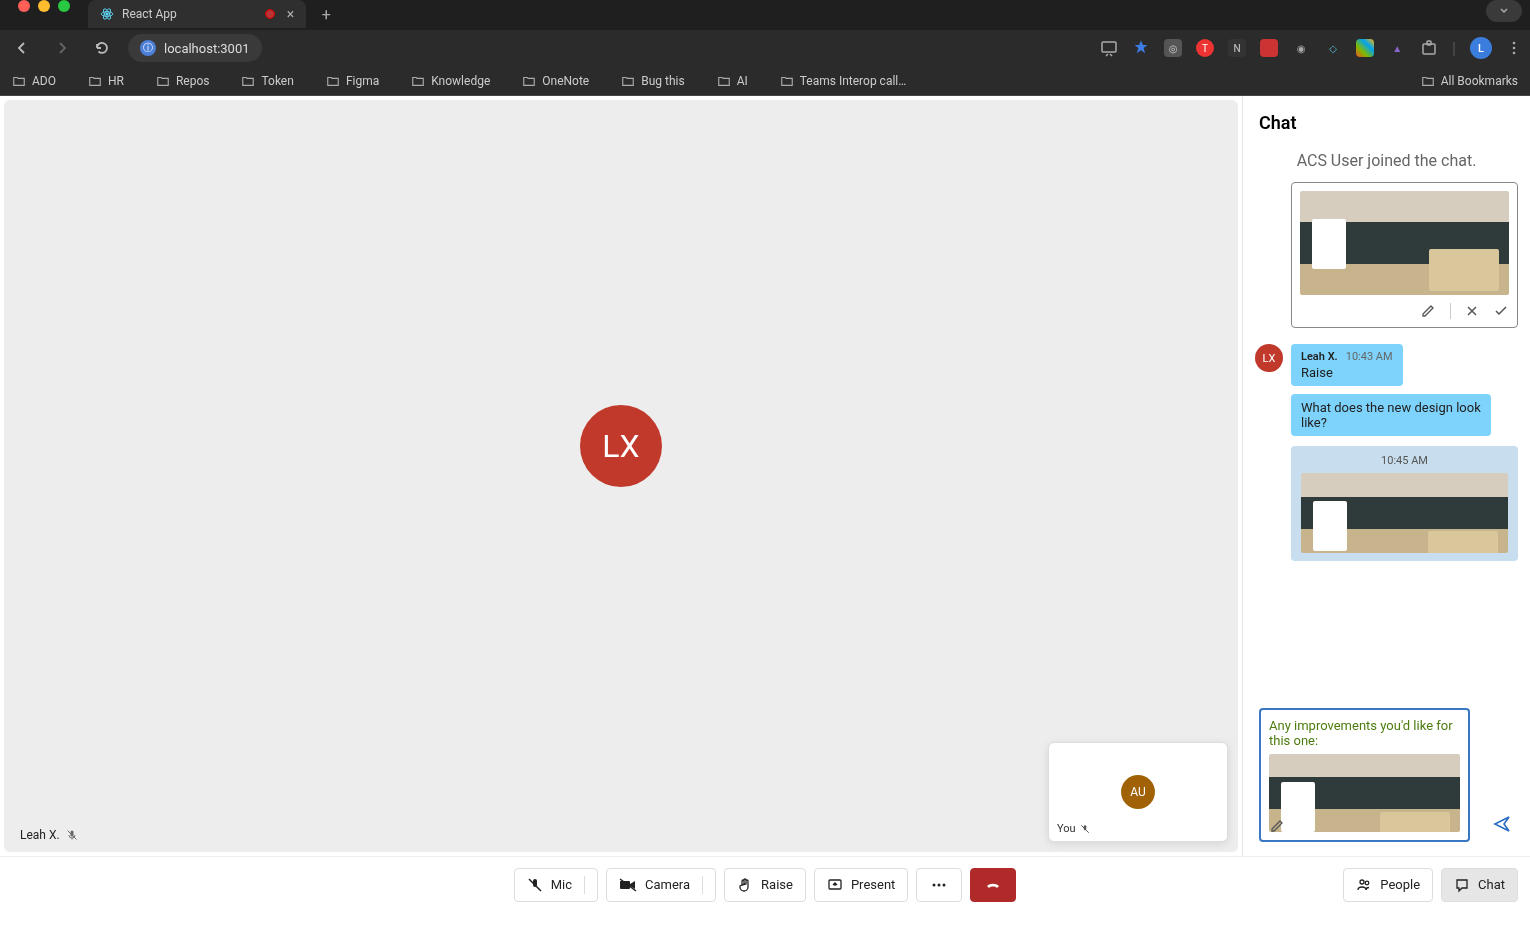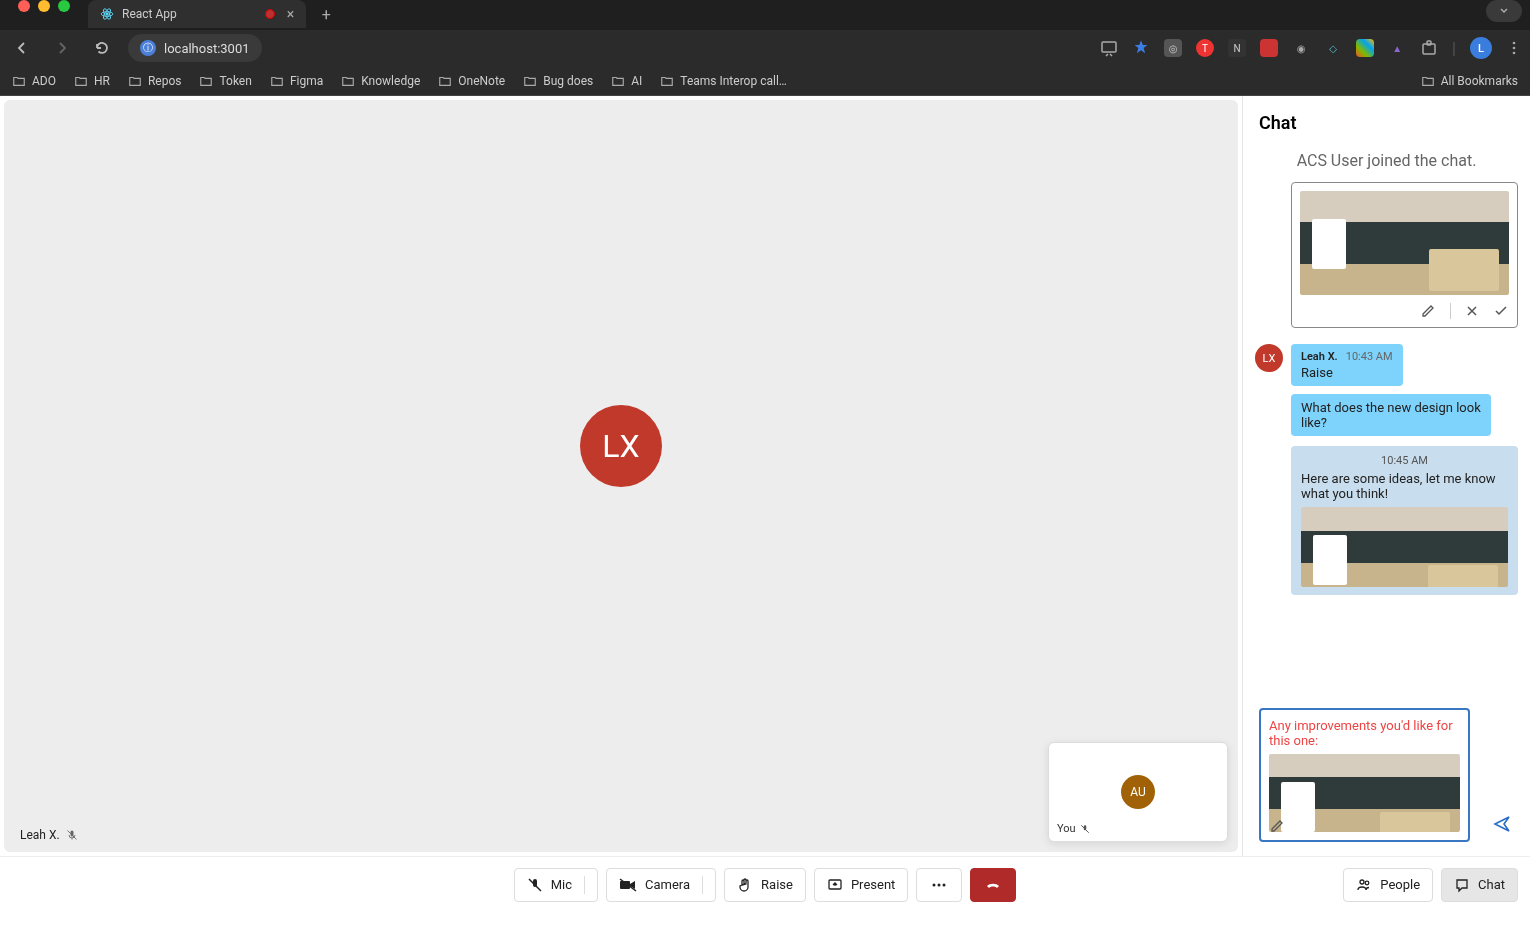--- a/index.html
+++ b/index.html
@@ -21,21 +21,21 @@
 .tabbar-right { margin-left: auto; width: 36px; height: 22px; border-radius: 12px; background: #3a3a3a; display:flex; align-items:center; justify-content:center; }
 
 .addr-bar { height: 36px; display: flex; align-items: center; padding: 0 8px; gap: 12px; }
 .nav-btn { width: 28px; height: 28px; display: flex; align-items: center; justify-content: center; color: #bbb; }
 .url-chip { background: #3a3a3a; border-radius: 20px; height: 28px; display: flex; align-items: center; padding: 0 12px; gap: 8px; font-size: 13px; color: #ddd; }
 .url-chip .shield { width: 16px; height: 16px; border-radius: 50%; background: #4b7fd8; display:flex; align-items:center; justify-content:center; font-size:10px; color:white; }
 .addr-right { margin-left: auto; display: flex; gap: 14px; align-items: center; }
 .ext-icon { width: 18px; height: 18px; border-radius: 4px; display:flex; align-items:center; justify-content:center; font-size:10px; }
 .avatar-chip { width: 22px; height: 22px; border-radius: 50%; background: #3b7ddd; color: #fff; display:flex; align-items:center; justify-content:center; font-size:11px; font-weight:500; }
 
-.bookmarks-bar { height: 30px; display: flex; align-items: center; padding: 0 12px; gap: 18px; font-size: 12px; color: #ccc; border-bottom: 1px solid #444; }
+.bookmarks-bar { height: 30px; display: flex; align-items: center; padding: 0 12px; gap: 32px; font-size: 12px; color: #ccc; border-bottom: 1px solid #444; }
 .bm { display: flex; align-items: center; gap: 6px; }
 .bm svg { width: 14px; height: 14px; }
 .bm-right { margin-left: auto; display:flex; align-items:center; gap:6px; }
 
 
 .app { display: flex; height: 760px; }
 .video-area { flex: 1; position: relative; background: #fff; padding: 4px; }
 .video-stage { width: 100%; height: 100%; background: #ededed; border-radius: 6px; position: relative; }
 .main-avatar { position: absolute; left: 50%; top: 46%; transform: translate(-50%,-50%); width: 82px; height: 82px; border-radius: 50%; background: #c0392b; color: #fff; font-size: 32px; font-weight: 400; display:flex; align-items:center; justify-content:center; }
 .name-tag { position: absolute; left: 16px; bottom: 10px; font-size: 12px; color: #222; display:flex; align-items:center; gap:6px; }
@@ -60,21 +60,21 @@
 .bubble { background:#7dd3fc; border-radius:4px; padding:6px 10px; font-size:13px; color:#222; max-width: 200px; }
 .bubble .meta { font-size:11px; color:#666; margin-bottom:2px; }
 .bubble .meta .name { font-weight:600; color:#222; margin-right:8px; }
 .msg-indent { margin-left:36px; margin-bottom:10px; }
 .own-msg { margin-left: 36px; background:#c8deee; border-radius:4px; padding:8px 10px; font-size:13px; color:#222; }
 .own-msg .ts { font-size:11px; color:#555; margin-bottom:4px;text-align:center; }
 .own-msg .kitchen-img { height:80px; margin-top:6px; }
 
 
 .compose { border:2px solid #3a77c2; margin: 6px 10px; border-radius:4px; padding:8px; position:relative; }
-.compose-text { font-size:13px; color:#ef4444; border:none; outline:none; width:100%; margin-bottom:6px; }
+.compose-text { font-size:13px; color:#4d7c0f; border:none; outline:none; width:100%; margin-bottom:6px; }
 .compose .kitchen-img { height: 78px; }
 .compose-tools { position:absolute; left:8px; bottom:6px; display:flex; gap:10px; color:#555; }
 .compose-wrapper { display:flex; align-items:flex-end; gap:6px; padding: 0 6px 8px; }
 .send-btn { width:32px; height:32px; display:flex; align-items:center; justify-content:center; color:#2a6dc4; margin-bottom:8px; margin-right:6px; }
 
 
 .controls-bar { height: 56px; display:flex; align-items:center; justify-content:center; gap:8px; border-top:1px solid #eee; position:relative; }
 .ctrl-btn { height: 34px; border:1px solid #ddd; border-radius:4px; background:#fff; display:flex; align-items:center; padding: 0 12px; gap:8px; font-size:13px; color:#222; }
 .ctrl-btn .split { width:1px; height:18px; background:#ddd; margin-left:4px; }
 .ctrl-more { width:46px; justify-content:center; }
@@ -201,21 +201,21 @@
     <div class="bm">
         <svg viewBox="0 0 16 16" fill="none" stroke="#aaa" stroke-width="1.3">
           <path d="M2 4h4l1 1h7v8H2z"></path>
         </svg>
         <span>OneNote</span>
       </div>
     <div class="bm">
         <svg viewBox="0 0 16 16" fill="none" stroke="#aaa" stroke-width="1.3">
           <path d="M2 4h4l1 1h7v8H2z"></path>
         </svg>
-        <span>Bug does</span>
+        <span>Bug this</span>
       </div>
     <div class="bm">
         <svg viewBox="0 0 16 16" fill="none" stroke="#aaa" stroke-width="1.3">
           <path d="M2 4h4l1 1h7v8H2z"></path>
         </svg>
         <span>AI</span>
       </div>
     <div class="bm">
         <svg viewBox="0 0 16 16" fill="none" stroke="#aaa" stroke-width="1.3">
           <path d="M2 4h4l1 1h7v8H2z"></path>
@@ -291,21 +291,20 @@
       </div>
 
       <div class="msg-indent">
         <div class="bubble">
           <div>What does the new design look like?</div>
         </div>
       </div>
 
       <div class="own-msg">
         <div class="ts">10:45 AM</div>
-        <div>Here are some ideas, let me know what you think!</div>
         <div class="kitchen-img"></div>
       </div>
     </div>
 
     <div class="compose-wrapper">
       <div class="compose" style="flex:1">
         <div class="compose-text">Any improvements you'd like for this one:</div>
         <div class="kitchen-img"></div>
         <div class="compose-tools">
           <span>

